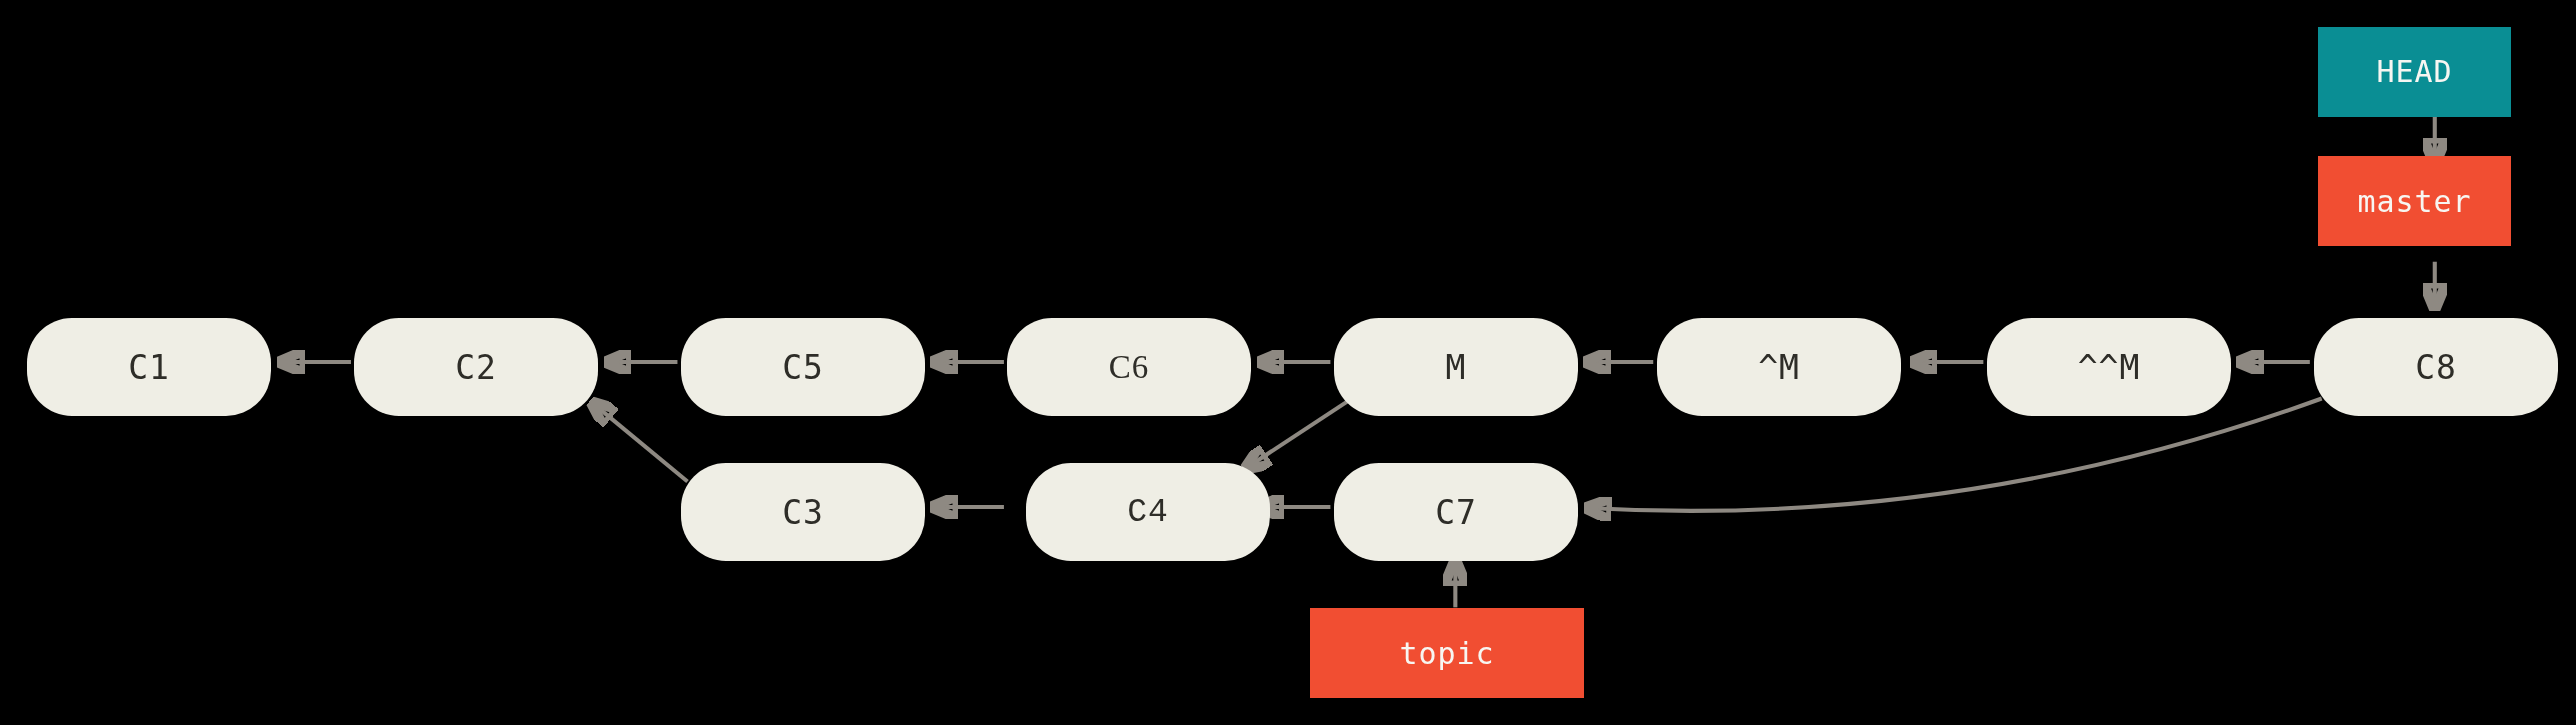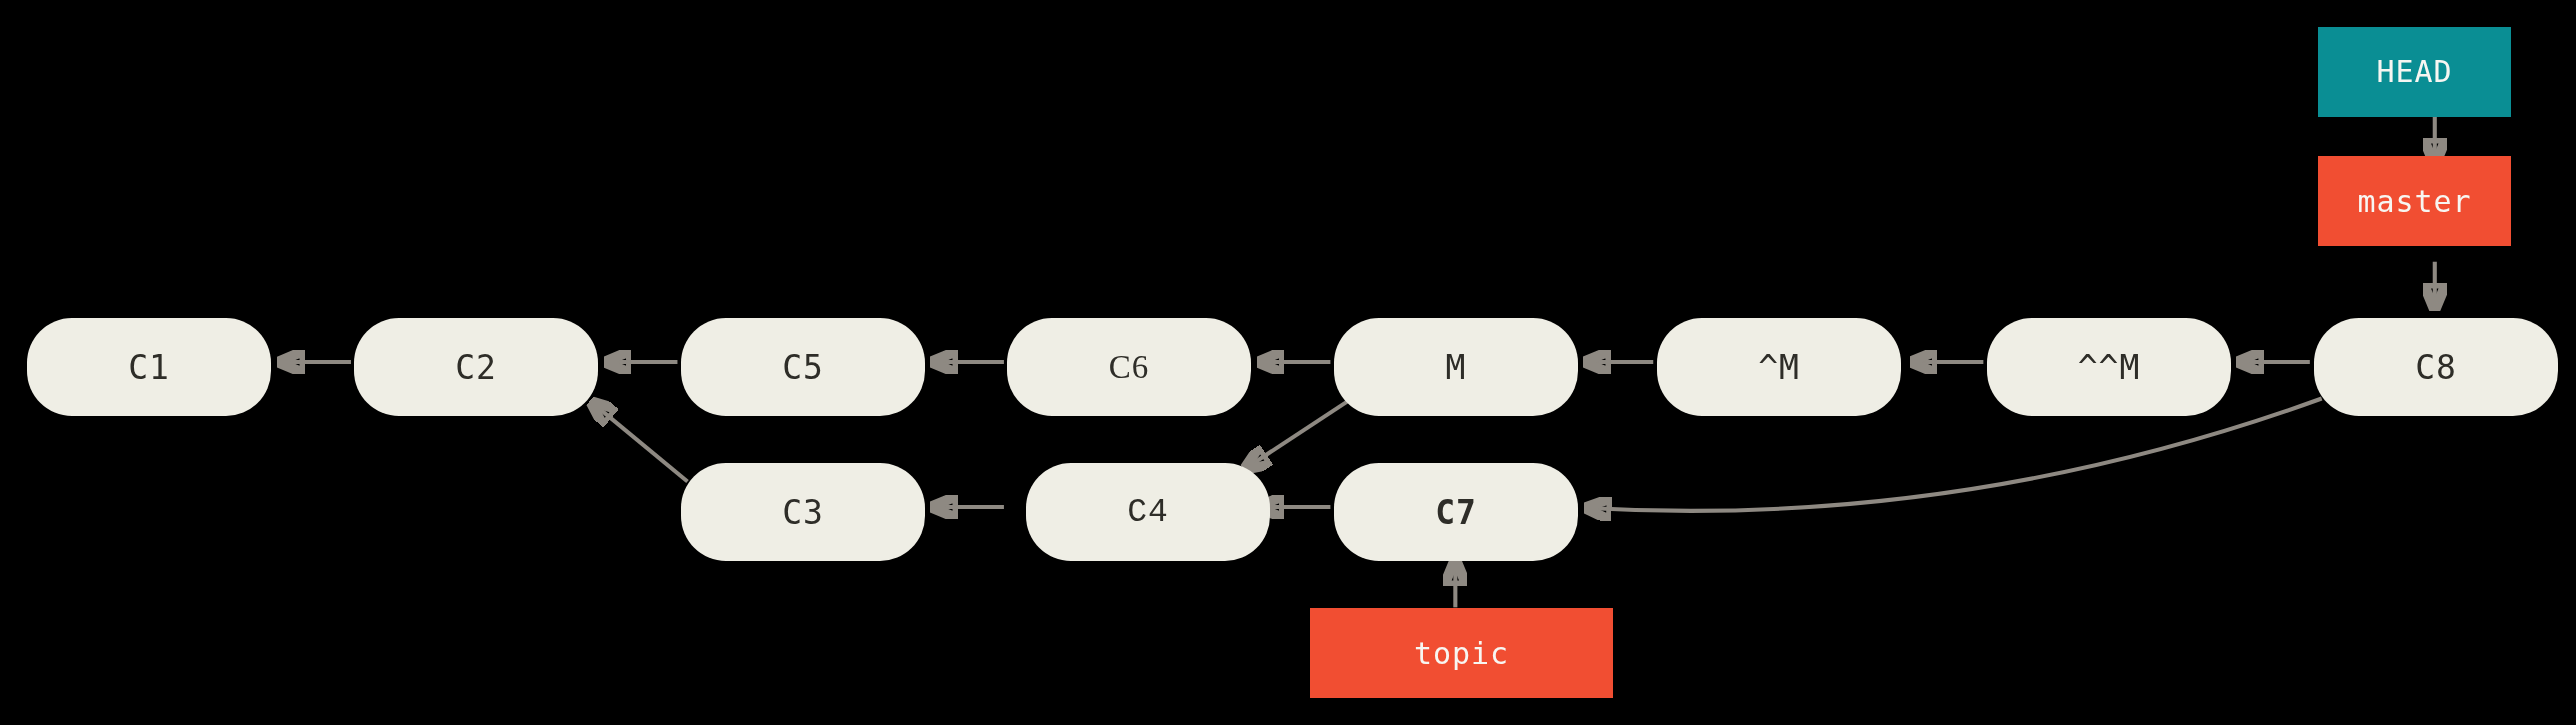--- a/index.html
+++ b/index.html
@@ -58,24 +58,24 @@
   .n-c1 { left: 27px;   top: 318px; }
   .n-c2 { left: 354px;  top: 318px; }
   .n-c5 { left: 681px;  top: 318px; }
   .n-c6 { left: 1007px; top: 318px; font-family: Liberation Serif, serif; }
   .n-m  { left: 1334px; top: 318px; }
   .n-m1 { left: 1657px; top: 318px; }
   .n-m2 { left: 1987px; top: 318px; }
   .n-c8 { left: 2314px; top: 318px; }
   .n-c3 { left: 681px;  top: 463px; }
   .n-c4 { left: 1026px; top: 463px; font-family: Liberation Mono, monospace; }
-  .n-c7 { left: 1334px; top: 463px; font-weight: bold; }
+  .n-c7 { left: 1334px; top: 463px; }
   .n-head   { left: 2318px; top: 26.5px; }
   .n-master { left: 2318px; top: 156px; }
-  .n-topic  { left: 1310px; top: 608px; width: 303px; }
+  .n-topic  { left: 1310px; top: 608px; width: 274px; }
 </style>
 </head>
 <body>
 
 <div class="stage" style="--bg: #000000; --commit-fill: #efeee5; --commit-text: #2e2d28; --head-bg: #0a8e94; --branch-bg: #f14e32; --ref-text: #f7f6f2; --arrow: #8e8982;">
 
   <svg class="edges" viewBox="0 0 2823 795" xmlns="http://www.w3.org/2000/svg">
     <defs>
       <marker id="ah" viewBox="0 0 12 10" markerWidth="30" markerHeight="26" refX="10.5" refY="5" orient="auto" markerUnits="userSpaceOnUse">
         <path d="M0,0 L12,5 L0,10 Z" fill="#8e8982" stroke="#8e8982"></path>

